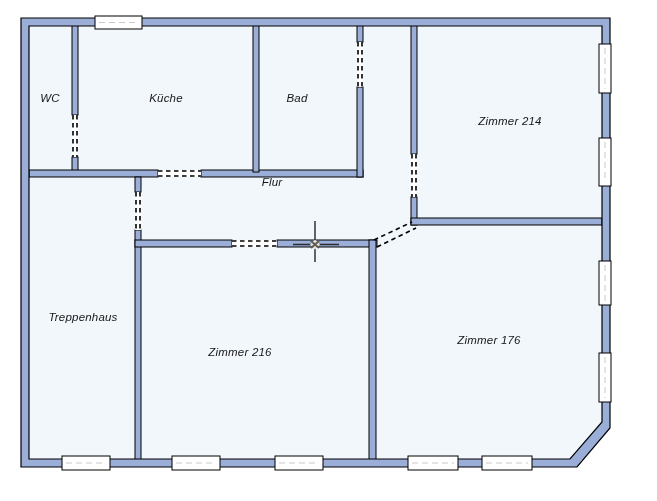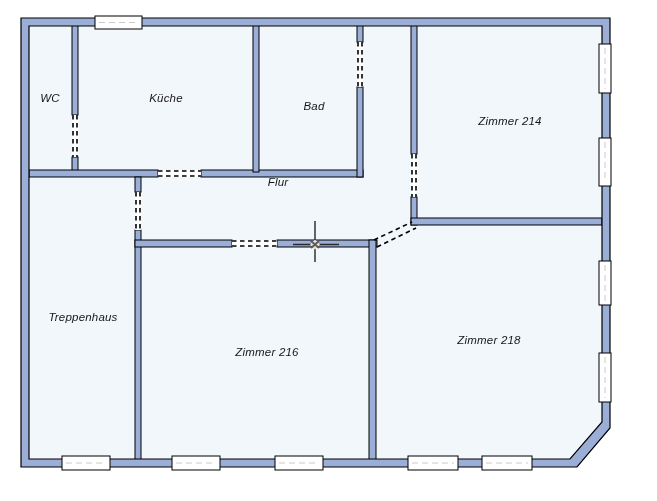--- a/index.html
+++ b/index.html
@@ -127,19 +127,19 @@
     <g>
       <line class="cursor-line" x1="315" y1="221" x2="315" y2="262"></line>
       <line class="cursor-hline" x1="293" y1="244.5" x2="339" y2="244.5"></line>
       <path class="snap-diamond" d="M315,239.5 L320,244.5 L315,249.5 L310,244.5 Z"></path>
       <path class="snap-x" d="M311,241 L319,248 M319,241 L311,248"></path>
     </g>
   </svg>
 
   <div class="room-label" style="left:50px;  top:98px;">WC</div>
   <div class="room-label" style="left:166px; top:98px;text-align:center;">Küche</div>
-  <div class="room-label" style="left:314px; top:98px;margin-top:8px;">Bad</div>
-  <div class="room-label" style="left:278px; top:182px;">Flur</div>
+  <div class="room-label" style="left:297px; top:98px;">Bad</div>
+  <div class="room-label" style="left:272px; top:182px;">Flur</div>
   <div class="room-label" style="left:510px; top:121px;font-style:italic;">Zimmer 214</div>
   <div class="room-label" style="left:83px;  top:317px;text-align:center;">Treppenhaus</div>
-  <div class="room-label" style="left:267px; top:352px;">Zimmer 216</div>
-  <div class="room-label" style="left:489px; top:340px;">Zimmer 218</div>
+  <div class="room-label" style="left:240px; top:352px;">Zimmer 216</div>
+  <div class="room-label" style="left:489px; top:340px;">Zimmer 176</div>
 </div>
 
 </body></html>

